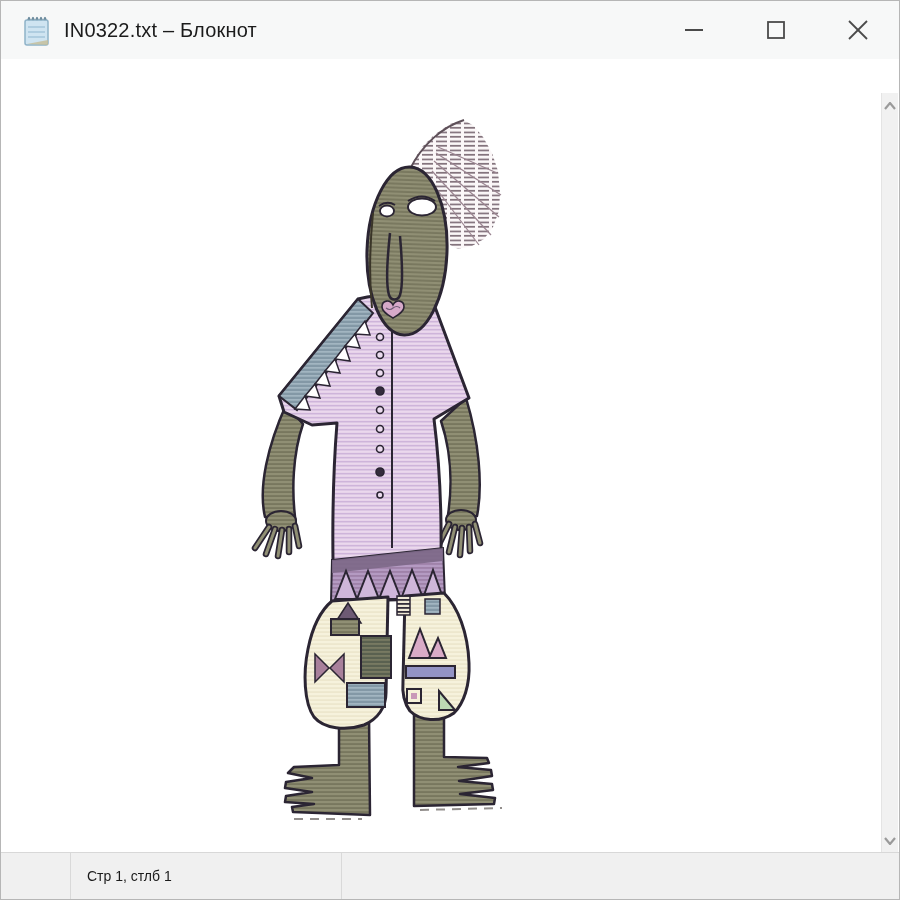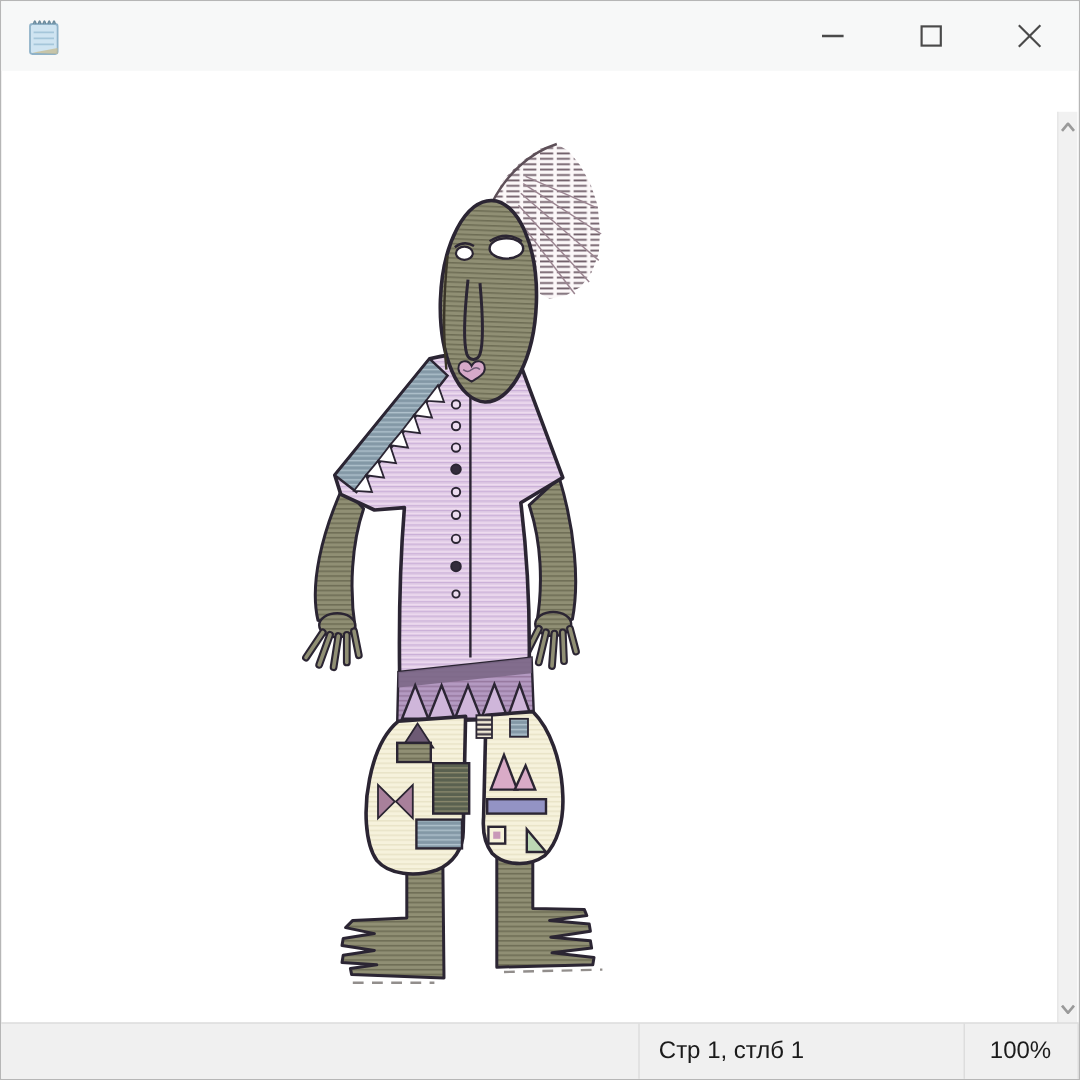--- a/index.html
+++ b/index.html
@@ -14,21 +14,21 @@
   
   .menubar{position:absolute;left:1px;top:58px;right:1px;height:34px;background:#fdfdfd;display:flex;align-items:center;padding-left:2px;}
   .menu-item{font-size:19px;color:#1c1c1c;padding:3px 10px;}
   
   .content{position:absolute;left:1px;top:92px;right:1px;height:761px;background:#ffffff;overflow:hidden;}
   .drawing{position:absolute;left:0;top:0;}
   .scrollbar{position:absolute;right:0;top:0;width:17px;height:761px;background:#f1f1f1;border-left:1px solid #e4e4e4;box-sizing:border-box;}
   .sb-btn{position:absolute;left:0;width:100%;height:22px;display:flex;align-items:center;justify-content:center;}
   .sb-up{top:2px;} .sb-down{bottom:2px;}
   
-  .statusbar{position:absolute;left:0;bottom:0;right:0;height:47px;background:#f0f0f0;border-top:1px solid #d8d8d8;display:flex;box-sizing:border-box;font-size:20px;color:#1b1b1b;justify-content:flex-end;}
+  .statusbar{position:absolute;left:0;bottom:0;right:0;height:47px;background:#f0f0f0;border-top:1px solid #d8d8d8;display:flex;box-sizing:border-box;font-size:14px;color:#1b1b1b;}
   .sb-sec{height:100%;display:flex;align-items:center;border-right:1px solid #d9d9d9;box-sizing:border-box;}
   .sec-spacer{width:70px;}
   .sec-cursor{width:271px;padding-left:16px;}
   .sec-zoom{width:95px;justify-content:flex-end;padding-right:22px;}
   .sec-eol{width:235px;padding-left:18px;}
   .sec-enc{flex:1;padding-left:14px;border-right:none;position:relative;}
   .grip{position:absolute;right:3px;bottom:3px;}
 </style>
 </head>
 <body>
@@ -43,20 +43,21 @@
       <line x1="6" y1="19" x2="23" y2="19" stroke="#a5c6da" stroke-width="1.5"></line>
       <line x1="6" y1="24" x2="23" y2="24" stroke="#a5c6da" stroke-width="1.5"></line>
       <g stroke="#6c8b9d" stroke-width="1.3" fill="none">
         <path d="M6 7 q1 -5 2 0"></path>
           <path d="M10 7 q1 -5 2 0"></path>
           <path d="M14 7 q1 -5 2 0"></path>
         <path d="M18 7 q1 -5 2 0"></path>
           <path d="M22 7 q1 -5 2 0"></path>
       </g>
     </svg>
+    <span class="title-text">IN0322.txt – Блокнот</span>
     <div class="controls">
       <div class="ctl">
         <svg width="20" height="20" viewBox="0 0 20 20">
             <line x1="1" y1="10" x2="19" y2="10" stroke="#4a4a4a" stroke-width="2"></line>
           </svg>
       </div>
       <div class="ctl">
         <svg width="20" height="20" viewBox="0 0 20 20">
             <rect x="2" y="2" width="16" height="16" fill="none" stroke="#4a4a4a" stroke-width="1.8"></rect>
           </svg>
@@ -245,16 +246,15 @@
         <svg width="12" height="8" viewBox="0 0 12 8">
             <polyline points="1,1 6,7 11,1" fill="none" stroke="#9a9a9a" stroke-width="2.2"></polyline>
           </svg>
       </div>
     </div>
   </div>
 
   <div class="statusbar">
     <div class="sb-sec sec-spacer"></div>
     <div class="sb-sec sec-cursor">Стр 1, стлб 1</div>
-    <div class="sb-sec sec-zoom">100%</div>
   </div>
 
 </div>
 
 </body></html>

